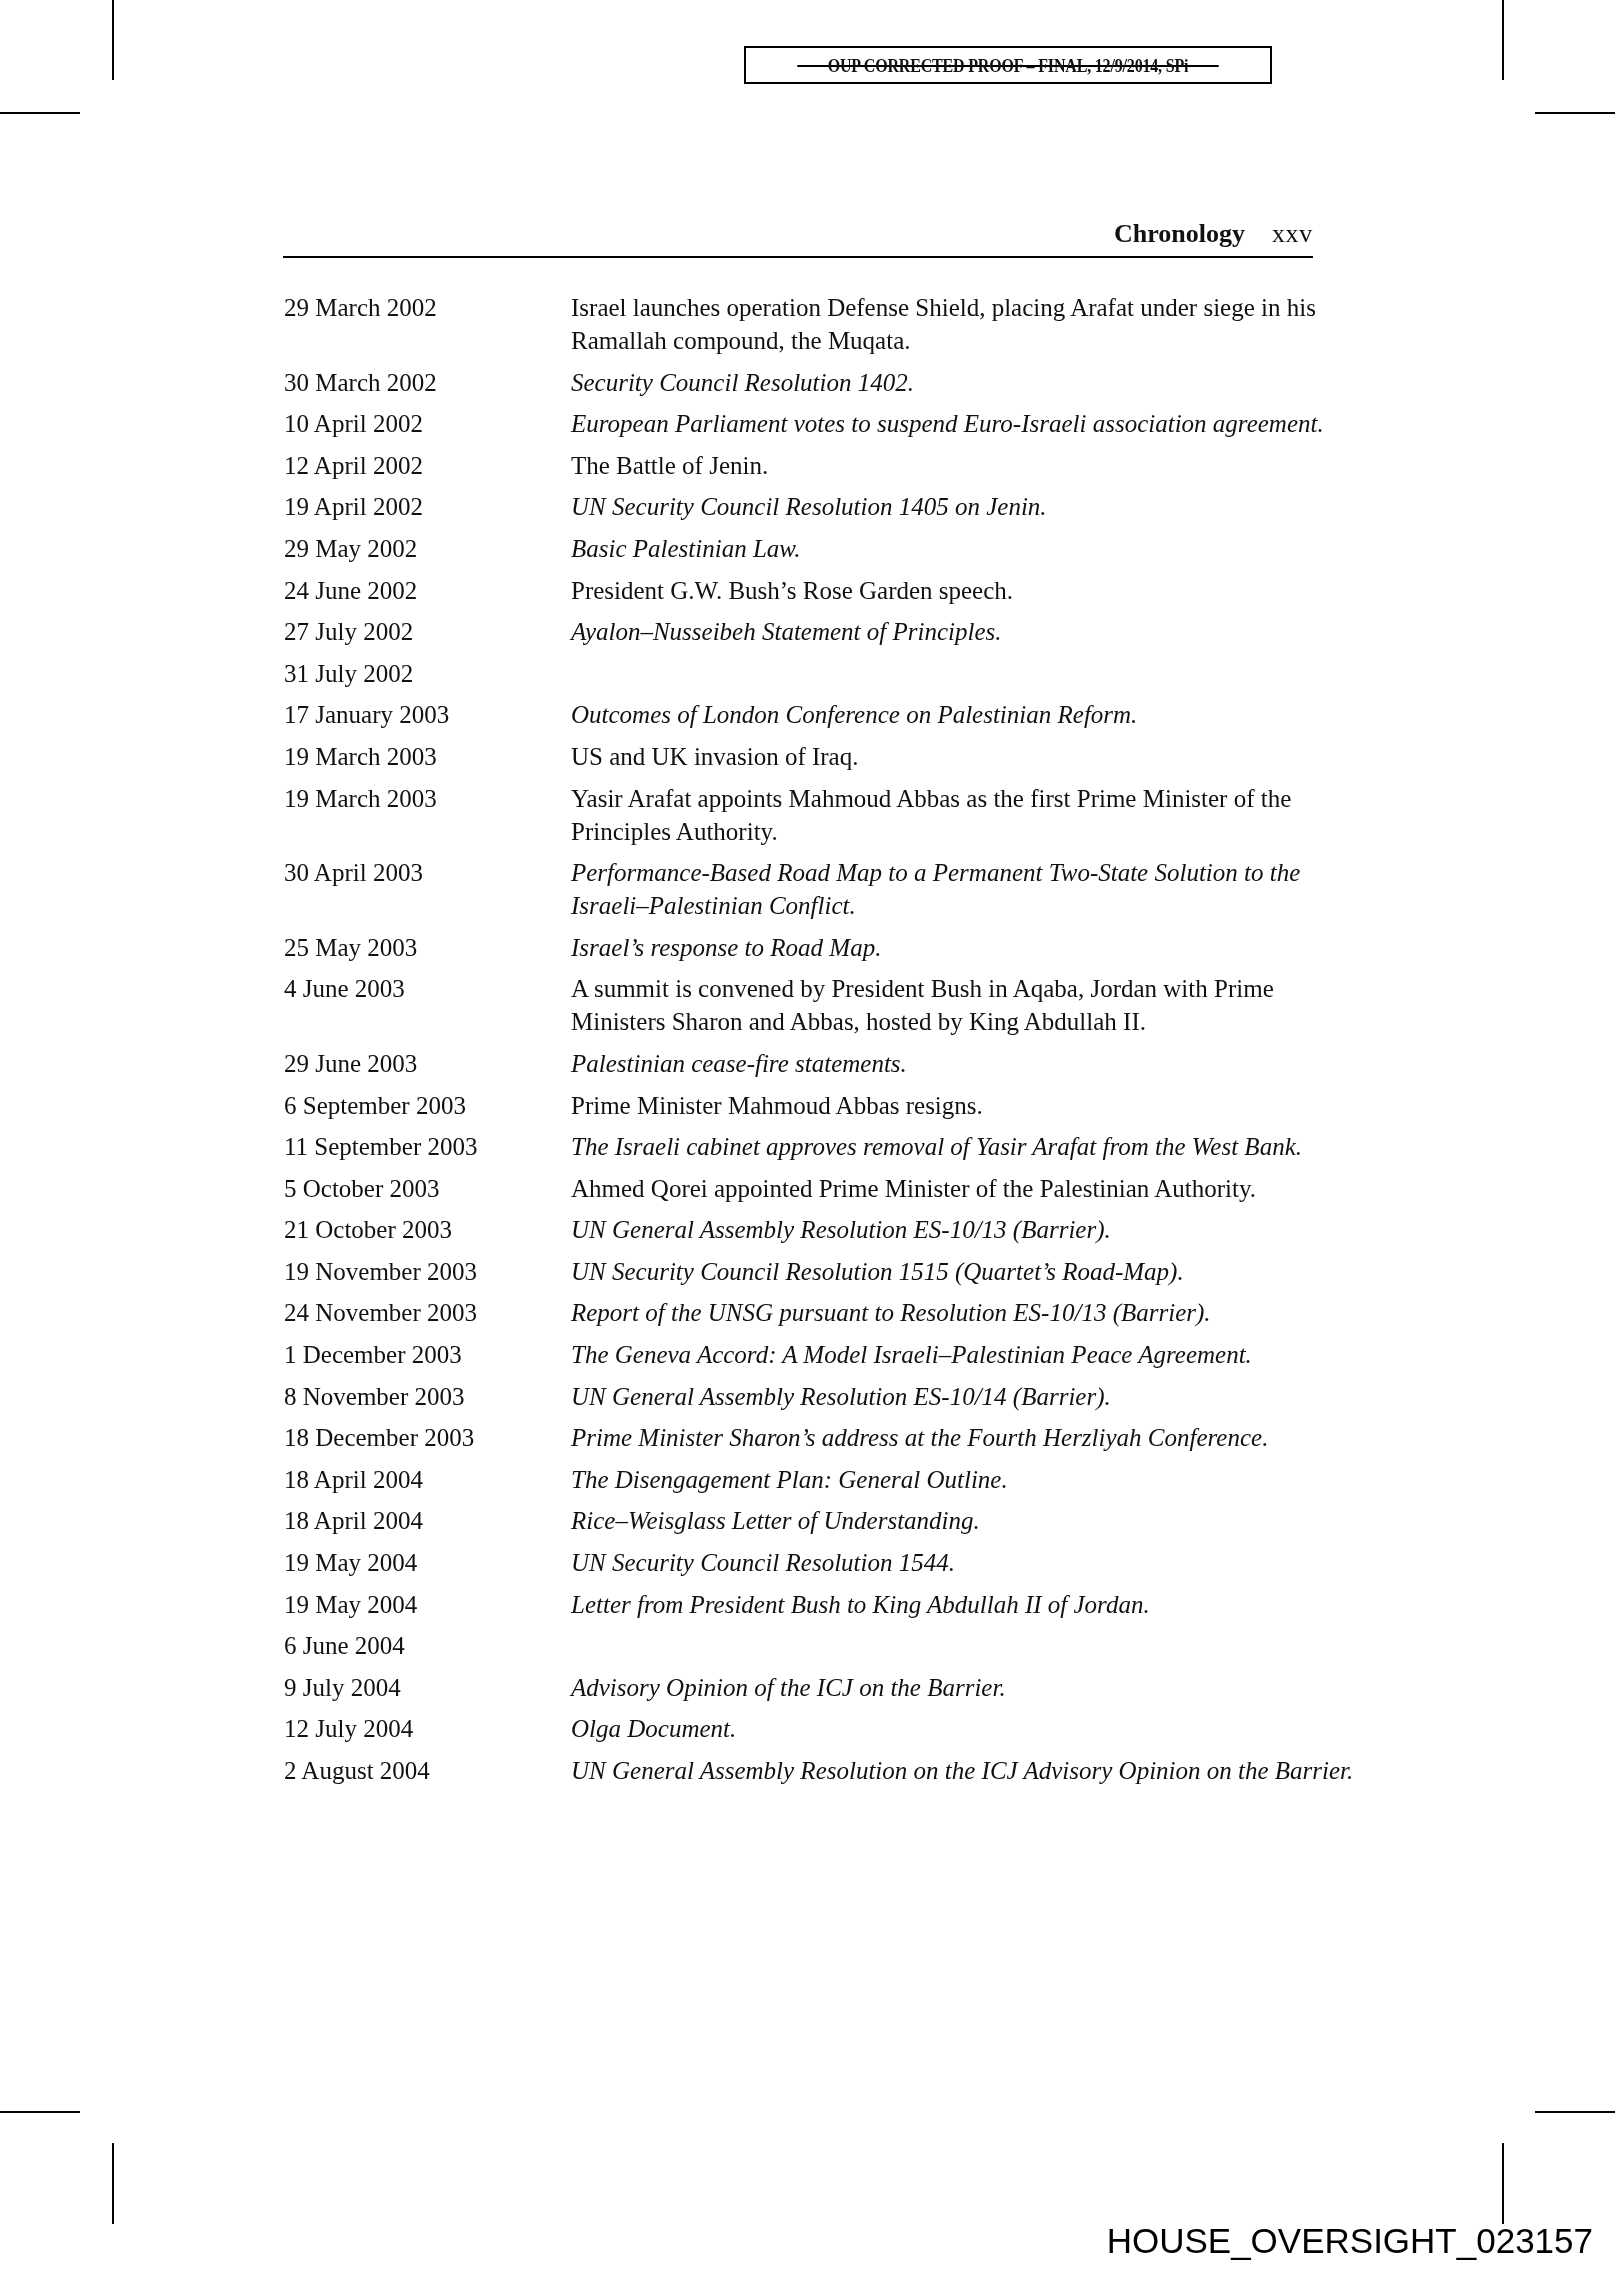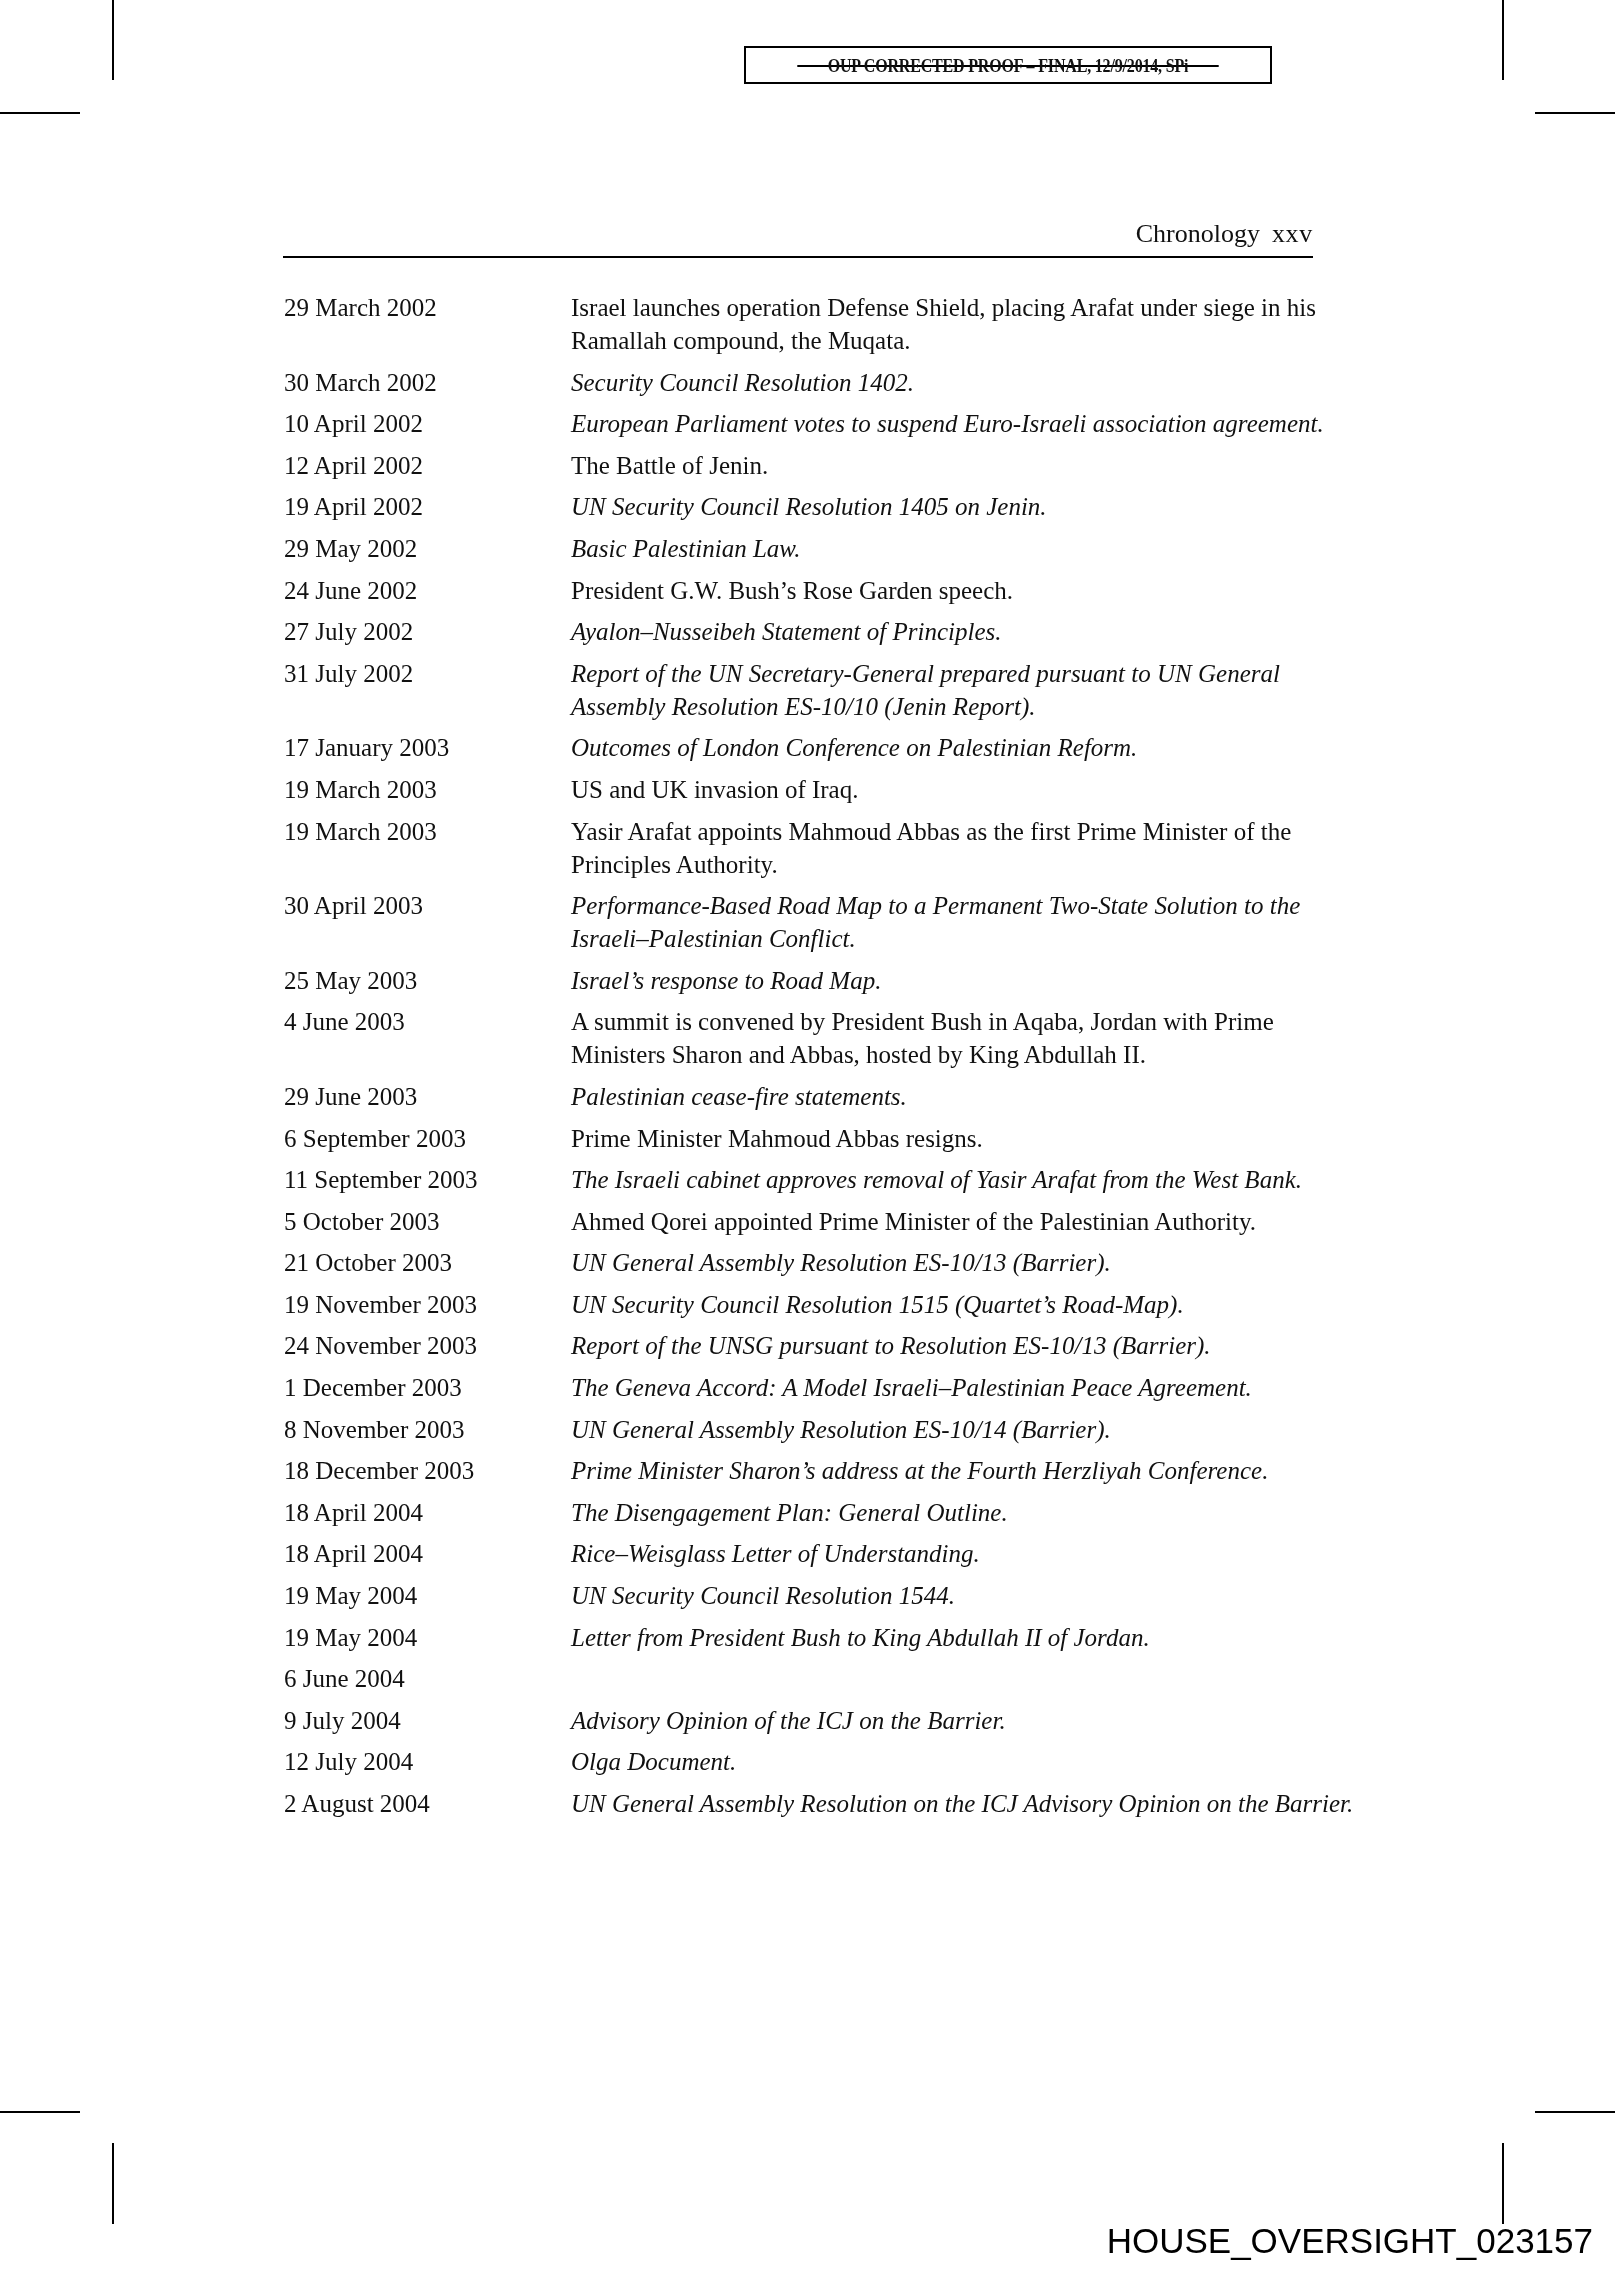--- a/index.html
+++ b/index.html
@@ -55,21 +55,21 @@
       top: 215px;
       height: 43px;
       border-bottom: 2.8px solid #000;
       box-sizing: border-box;
       display: flex;
       justify-content: flex-end;
       align-items: flex-end;
       padding-bottom: 6.9px;
       font-size: 26px;
     }
-    .running-head .title { margin-right: 12px; }
+    .running-head .title { margin-right: 27px; font-weight: bold; }
     .running-head .folio { letter-spacing: 0.7px; }
 
     .chronology {
       position: absolute;
       left: 284px;
       top: 291px;
       width: 1031px;
     }
     .row {
       display: flex;
@@ -151,21 +151,20 @@
     <div class="row">
       <div class="date">24 June 2002</div>
       <div class="desc">President G.W. Bush’s Rose Garden speech.</div>
     </div>
     <div class="row">
       <div class="date">27 July 2002</div>
       <div class="desc italic">Ayalon–Nusseibeh Statement of Principles.</div>
     </div>
     <div class="row">
       <div class="date">31 July 2002</div>
-      <div class="desc italic">Report of the UN Secretary-General prepared pursuant to UN General Assembly Resolution ES-10/10 (Jenin Report).</div>
     </div>
     <div class="row">
       <div class="date">17 January 2003</div>
       <div class="desc italic">Outcomes of London Conference on Palestinian Reform.</div>
     </div>
     <div class="row">
       <div class="date">19 March 2003</div>
       <div class="desc">US and UK invasion of Iraq.</div>
     </div>
     <div class="row">

